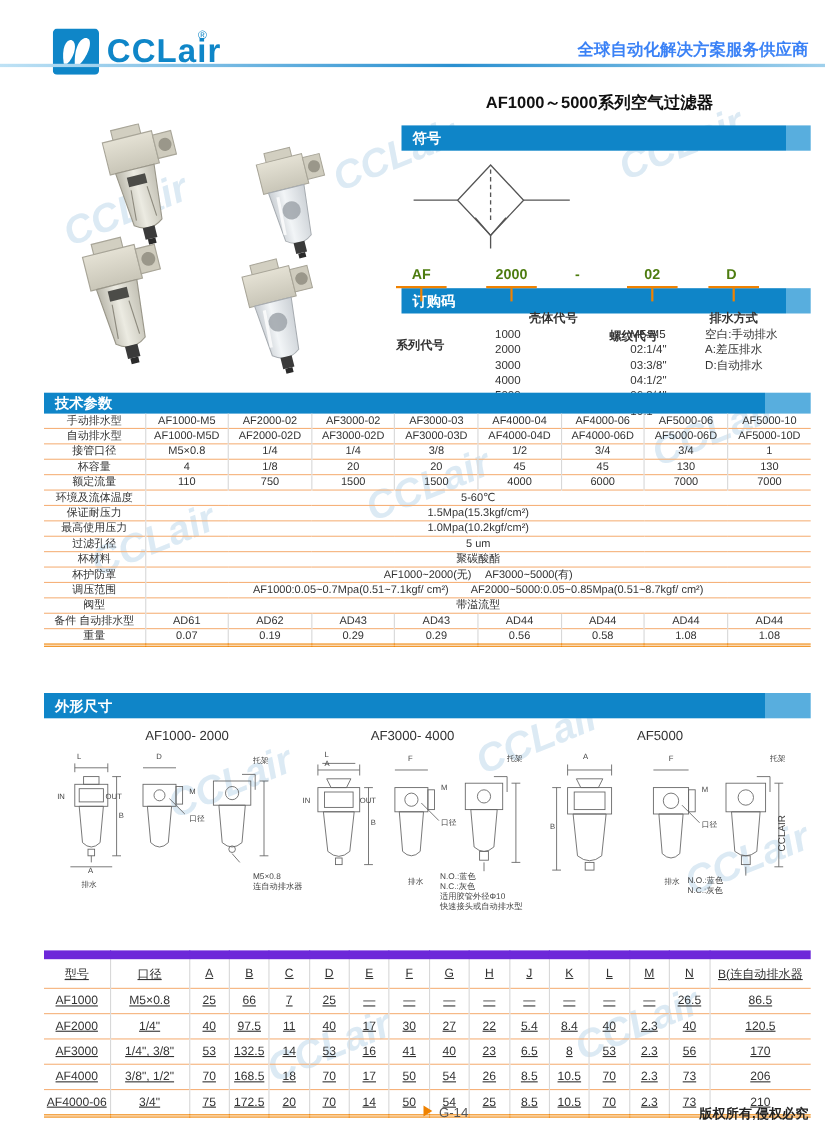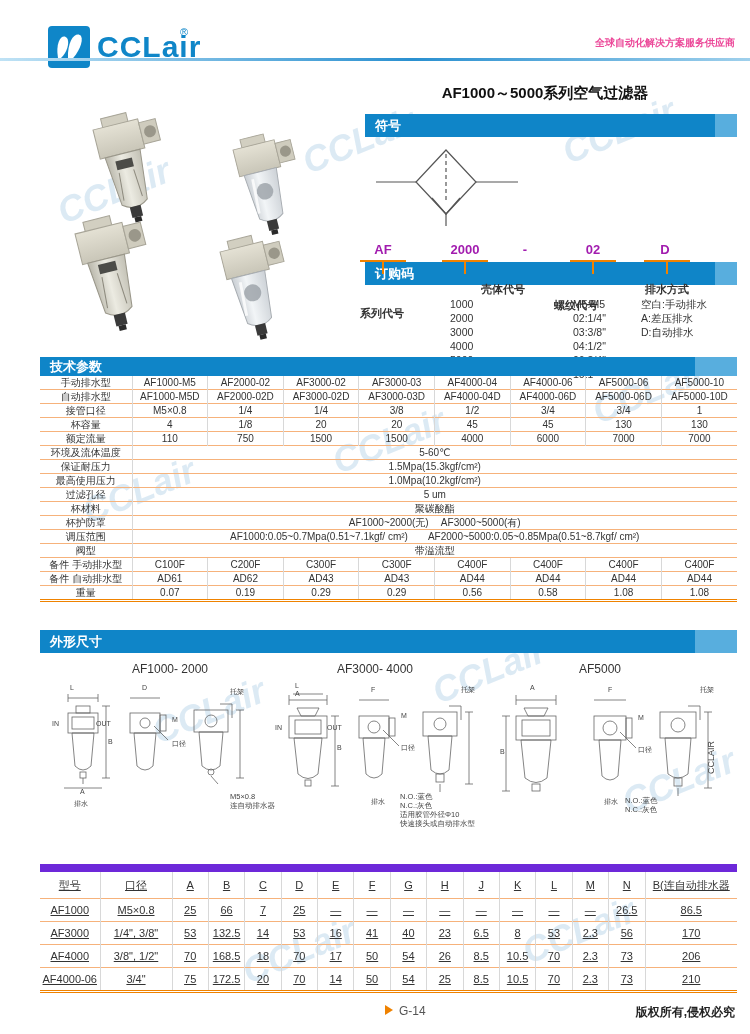--- a/index.html
+++ b/index.html
@@ -5,31 +5,31 @@
   html,body{margin:0;padding:0;}
   body{
     width:750px;height:1034px;position:relative;overflow:hidden;
     background:#ffffff;font-family:"Liberation Sans","DejaVu Sans",sans-serif;color:#333;
   }
   .abs{position:absolute;}
   
   .logo-box{left:48px;top:26px;width:42px;height:42px;}
   .logo-text{left:97px;top:30px;font-size:30px;font-weight:bold;color:#0f86c8;letter-spacing:1px;}
   .logo-reg{left:180px;top:26px;font-size:11px;color:#0f86c8;}
-  .tagline{right:15px;top:36px;font-size:10px;font-weight:bold;color:#ec4899;}
+  .tagline{right:15px;top:36px;font-size:15px;font-weight:bold;color:#3b82f6;}
   .header-line{left:0;top:58px;width:750px;height:3px;
     background:linear-gradient(90deg,#bfe2f5,#2a90d0 55%,#9fd0ec);}
   .page-title{left:350px;top:84px;width:390px;text-align:center;
     font-size:15px;font-weight:bold;color:#111;}
   
   .bar{background:linear-gradient(90deg,#0f85c8 0%,#0f85c8 94%,#58aede 94%);
     color:#fff;font-weight:bold;font-size:13px;height:23px;line-height:23px;
     padding-left:10px;box-sizing:border-box;}
   
-  .code{font-size:13px;font-weight:bold;color:#a21caf;text-align:center;}
+  .code{font-size:13px;font-weight:bold;color:#4d7c0f;text-align:center;}
   .tbar{border-top:2px solid #f08200;height:12px;position:absolute;}
   .tbar::after{content:"";position:absolute;left:50%;top:0;width:2px;height:12px;
     margin-left:-1px;background:#f08200;}
   .oc-label{font-size:11px;font-weight:bold;color:#333;}
   .oc-list{font-size:10.5px;line-height:14px;color:#333;}
   
   table{border-collapse:collapse;table-layout:fixed;width:100%;}
   td,th{font-size:10px;text-align:center;color:#333;overflow:hidden;white-space:nowrap;}
   .tech-wrap{left:40px;top:376px;width:697px;}
   .tech td{border-top:1px solid #f6b27b;border-left:1px solid #d8d8d8;
@@ -296,31 +296,20 @@
         </tr>
         <tr>
           <td>调压范围</td>
           <td colspan="8">AF1000:0.05~0.7Mpa(0.51~7.1kgf/ cm²)　　AF2000~5000:0.05~0.85Mpa(0.51~8.7kgf/ cm²)</td>
         </tr>
         <tr>
           <td>阀型</td>
           <td colspan="8">带溢流型</td>
         </tr>
         <tr>
-          <td>备件 手动排水型</td>
-          <td>C100F</td>
-          <td>C200F</td>
-          <td>C300F</td>
-          <td>C300F</td>
-          <td>C400F</td>
-          <td>C400F</td>
-          <td>C400F</td>
-          <td>C400F</td>
-        </tr>
-        <tr>
           <td>备件 自动排水型</td>
           <td>AD61</td>
           <td>AD62</td>
           <td>AD43</td>
           <td>AD43</td>
           <td>AD44</td>
           <td>AD44</td>
           <td>AD44</td>
           <td>AD44</td>
         </tr>
@@ -563,20 +552,38 @@
           <td>—</td>
           <td>—</td>
           <td>—</td>
           <td>—</td>
           <td>—</td>
           <td>—</td>
           <td>26.5</td>
           <td>86.5</td>
         </tr>
         <tr>
+          <td>AF2000</td>
+          <td>1/4"</td>
+          <td>40</td>
+          <td>97.5</td>
+          <td>11</td>
+          <td>40</td>
+          <td>17</td>
+          <td>30</td>
+          <td>27</td>
+          <td>22</td>
+          <td>5.4</td>
+          <td>8.4</td>
+          <td>40</td>
+          <td>2.3</td>
+          <td>40</td>
+          <td>120.5</td>
+        </tr>
+        <tr>
           <td>AF3000</td>
           <td>1/4", 3/8"</td>
           <td>53</td>
           <td>132.5</td>
           <td>14</td>
           <td>53</td>
           <td>16</td>
           <td>41</td>
           <td>40</td>
           <td>23</td>

